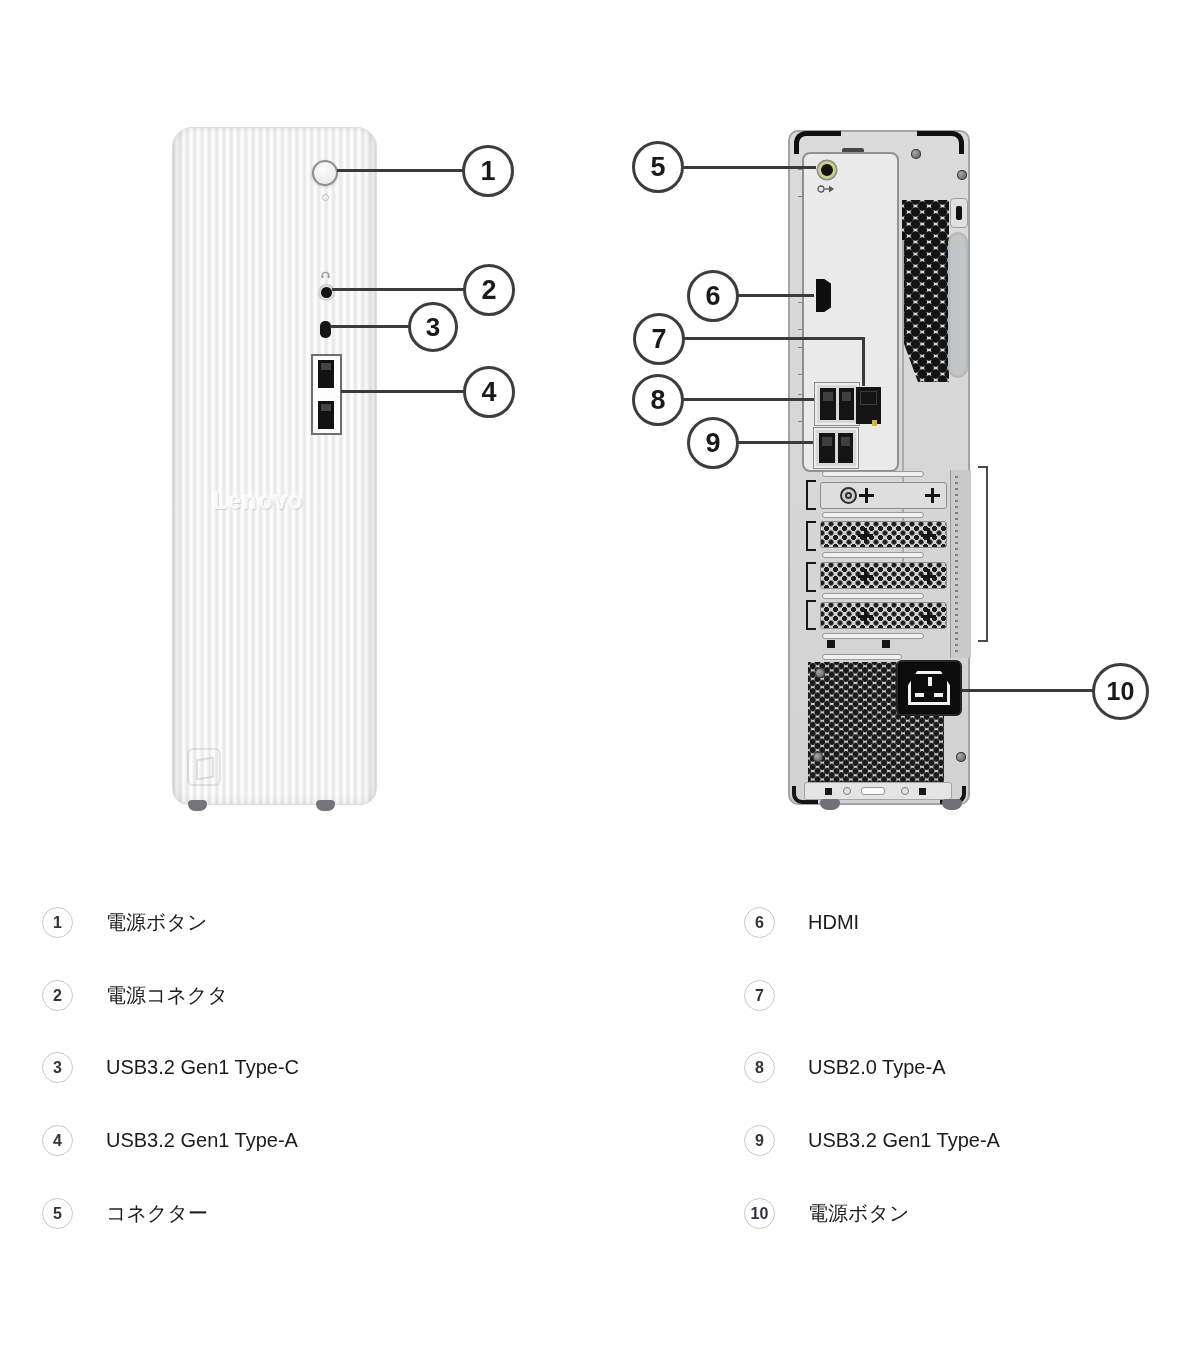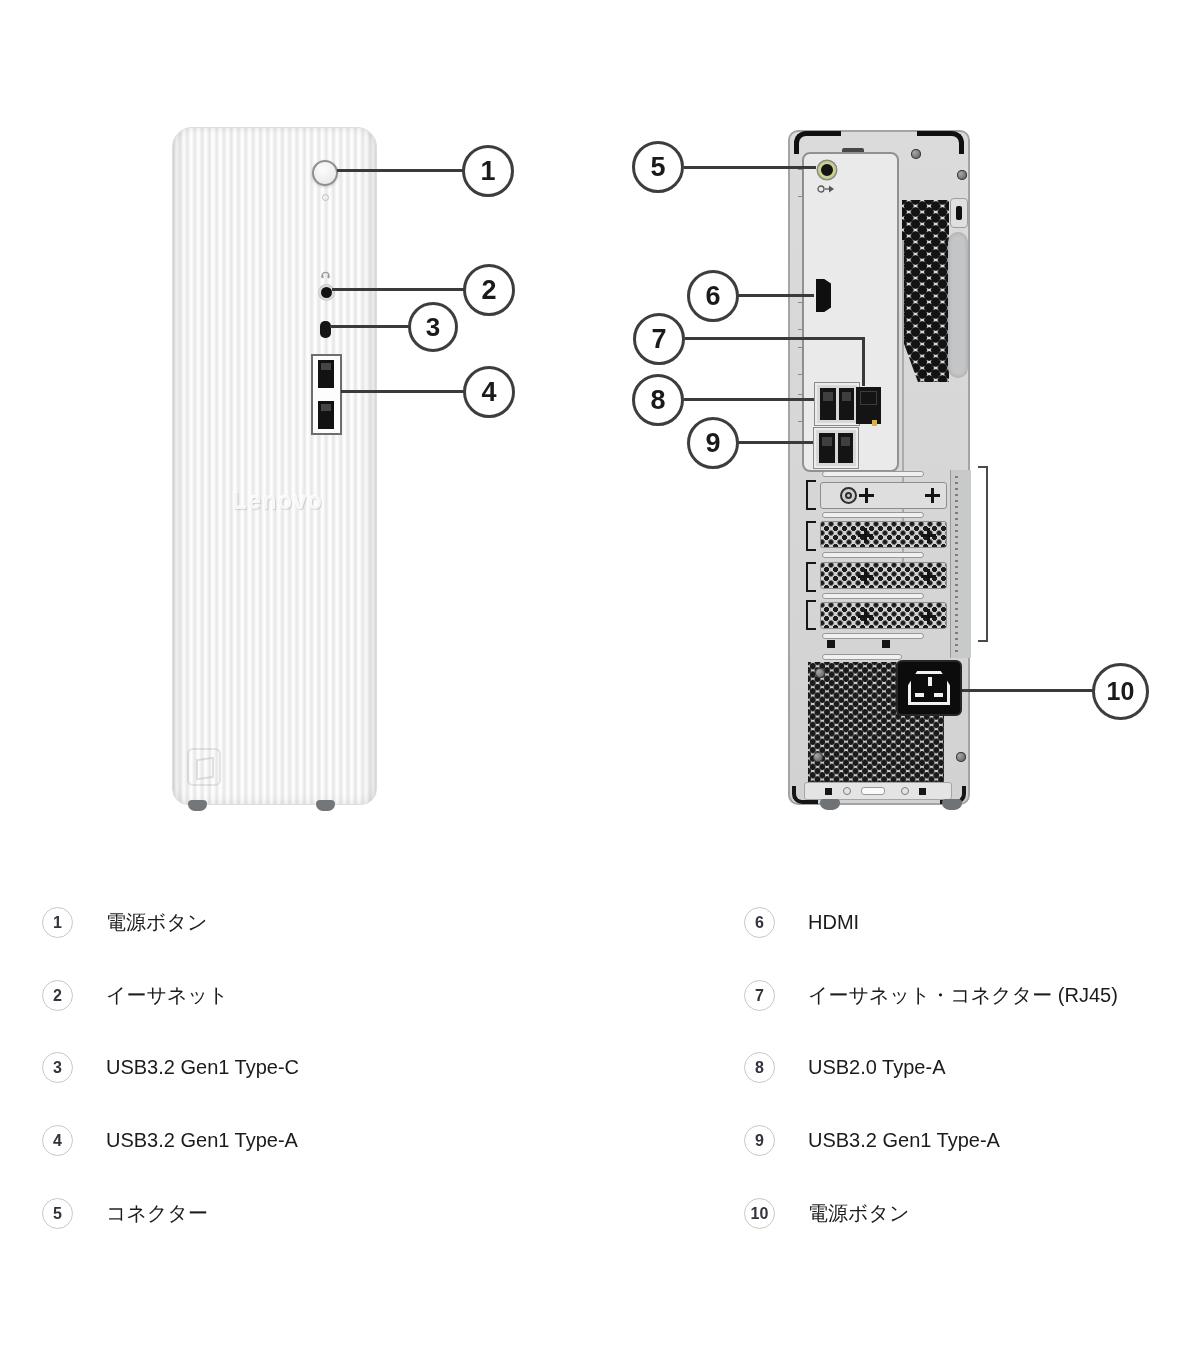--- a/index.html
+++ b/index.html
@@ -21,21 +21,21 @@
     border:1px solid #bcbcbc;box-sizing:border-box;}
   .icon-wrap{position:absolute;line-height:0;}
   .combo-jack{position:absolute;left:146px;top:157px;width:15px;height:15px;border-radius:50%;
     background:#121212;border:2px solid #dcdcdc;box-sizing:border-box;box-shadow:0 0 0 1px #c9c9c9;}
   .usbc{position:absolute;left:147px;top:193px;width:11px;height:17px;border-radius:5px;background:#161616;}
   .usba-box{position:absolute;left:138px;top:226px;width:31px;height:81px;background:#fdfdfd;
     border:2px solid #6e6e6e;box-sizing:border-box;}
   .usba-port{position:absolute;left:5px;width:16px;height:28px;background:#121212;}
   .usba-port::after{content:"";position:absolute;left:3px;right:3px;top:3px;height:7px;background:#454545;}
   .usba-p1{top:4px;} .usba-p2{top:45px;}
-  .lenovo-logo{position:absolute;left:40px;top:360px;width:130px;text-align:center;
+  .lenovo-logo{position:absolute;left:40px;top:360px;width:130px;
     font-size:23px;font-weight:bold;letter-spacing:1.5px;color:#f7f7f7;
     text-shadow:1px 1px 1px rgba(0,0,0,0.14), -1px -1px 1px #ffffff;}
   .emblem{position:absolute;left:14px;top:620px;width:34px;height:38px;border-radius:6px;
     border:2px solid rgba(160,160,160,0.25);box-sizing:border-box;}
   .emblem::after{content:"";position:absolute;left:7px;top:8px;width:14px;height:17px;
     border:2px solid rgba(160,160,160,0.3);transform:skewY(-8deg);}
   .foot{position:absolute;bottom:-7px;width:19px;height:11px;background:#73777a;border-radius:4px 4px 7px 7px;}
   .foot-l{left:15px;} .foot-r{left:143px;}
 
   
@@ -279,41 +279,40 @@
   <div class="callout" style="left:632px;top:374px;">8</div>
   <div class="callout" style="left:687px;top:417px;">9</div>
   <div class="callout big" style="left:1092px;top:663px;">10</div>
 
   <div class="legend-row" style="left:42px;top:907px;">
     <span class="legend-badge">1</span>
     <span class="legend-label">電源ボタン</span>
   </div>
   <div class="legend-row" style="left:42px;top:980px;">
     <span class="legend-badge">2</span>
-    <span class="legend-label">イーサネット</span>
+    <span class="legend-label">電源コネクタ</span>
   </div>
   <div class="legend-row" style="left:42px;top:1052px;">
     <span class="legend-badge">3</span>
     <span class="legend-label">USB3.2 Gen1 Type-C</span>
   </div>
   <div class="legend-row" style="left:42px;top:1125px;">
     <span class="legend-badge">4</span>
     <span class="legend-label">USB3.2 Gen1 Type-A</span>
   </div>
   <div class="legend-row" style="left:42px;top:1198px;">
     <span class="legend-badge">5</span>
     <span class="legend-label">コネクター</span>
   </div>
   <div class="legend-row" style="left:744px;top:907px;">
     <span class="legend-badge">6</span>
     <span class="legend-label">HDMI</span>
   </div>
   <div class="legend-row" style="left:744px;top:980px;">
     <span class="legend-badge">7</span>
-    <span class="legend-label">イーサネット・コネクター (RJ45)</span>
   </div>
   <div class="legend-row" style="left:744px;top:1052px;">
     <span class="legend-badge">8</span>
     <span class="legend-label">USB2.0 Type-A</span>
   </div>
   <div class="legend-row" style="left:744px;top:1125px;">
     <span class="legend-badge">9</span>
     <span class="legend-label">USB3.2 Gen1 Type-A</span>
   </div>
   <div class="legend-row" style="left:744px;top:1198px;">

